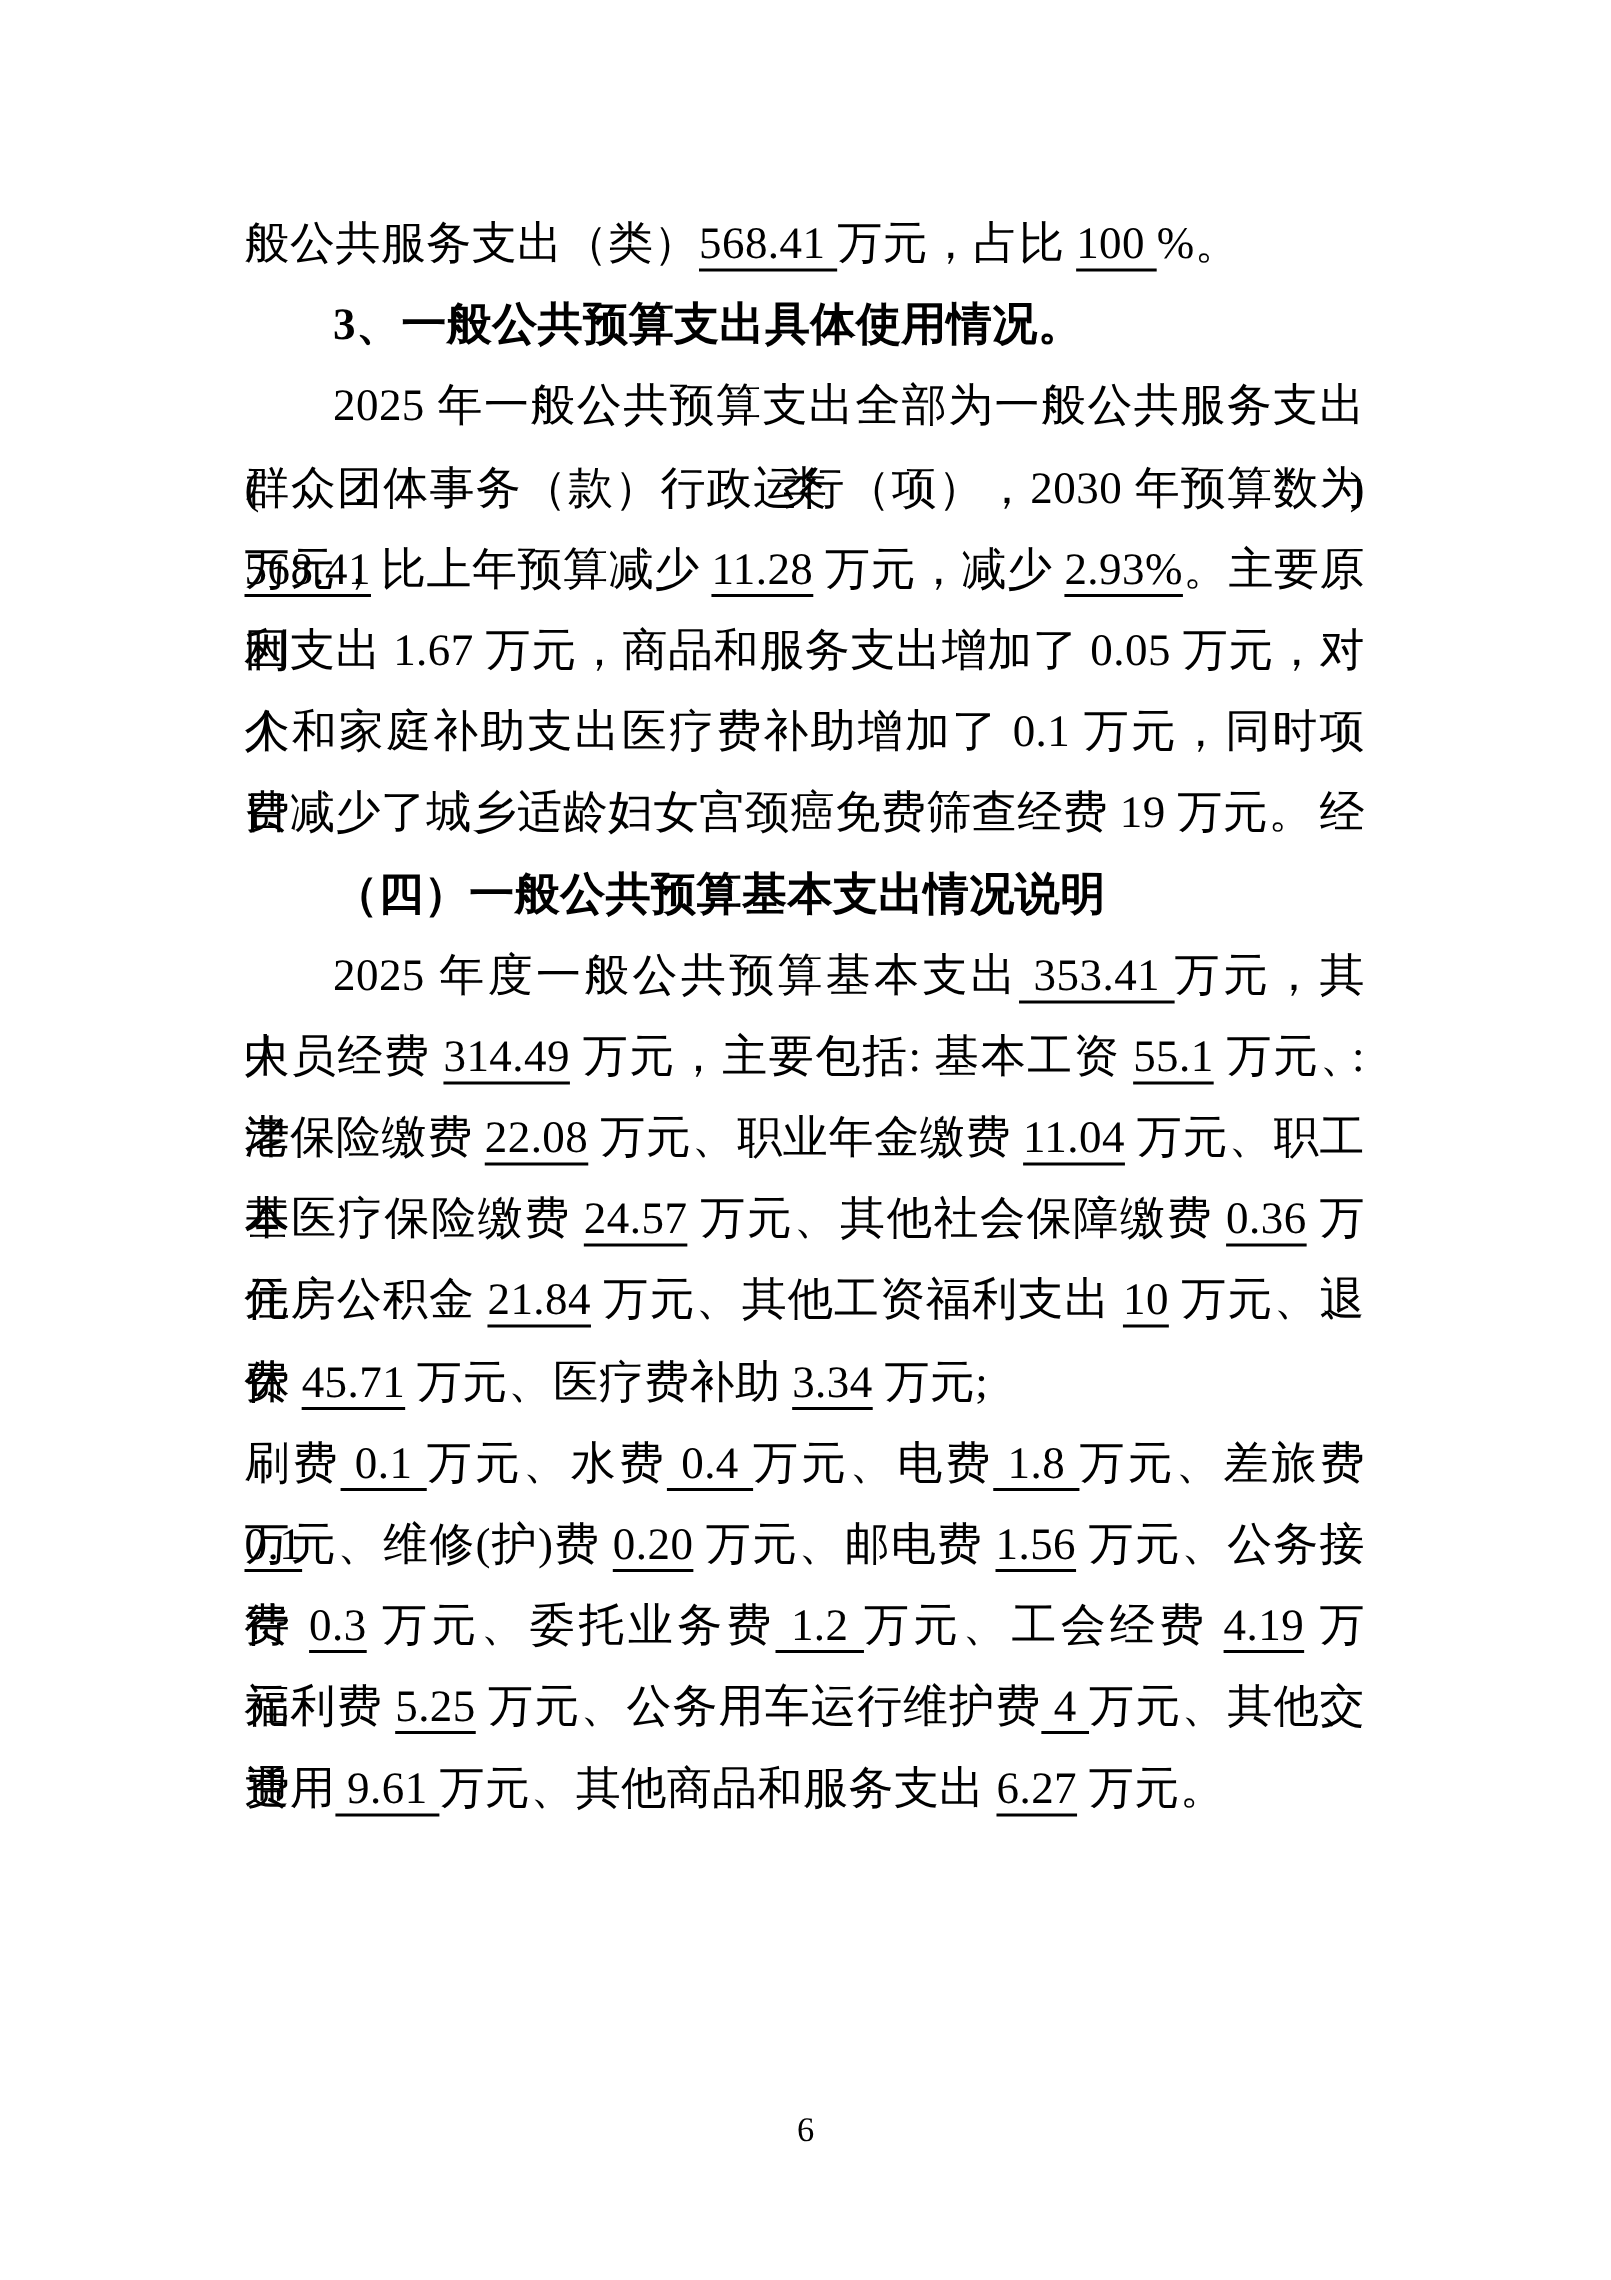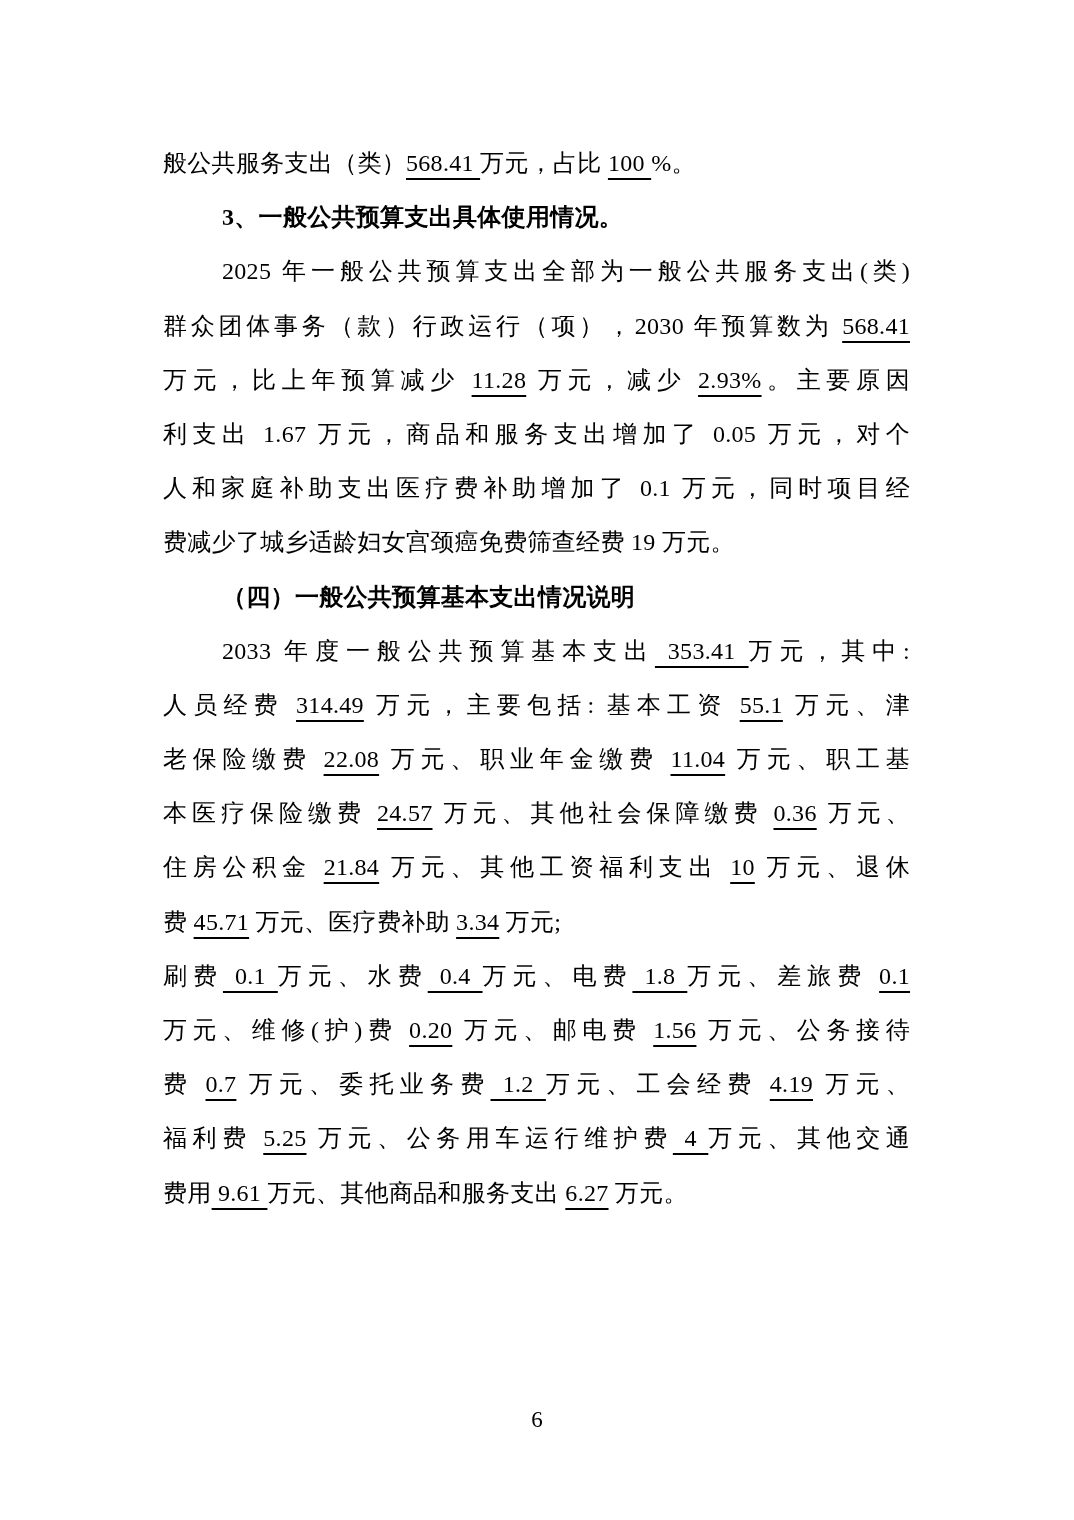--- a/index.html
+++ b/index.html
@@ -16,21 +16,21 @@
     font-family: "Liberation Serif", "DejaVu Serif", serif;
     overflow: hidden;
   }
   .content {
     position: absolute;
     left: 163px;
     top: 136px;
     width: 747px;
   }
   .line {
-    font-size: 24px;
+    font-size: 30px;
     line-height: 54.2px;
     height: 54.2px;
     letter-spacing: 0.3px;
     white-space: normal;
   }
   .line.indent { text-indent: 59px; }
   .line.bold { font-weight: bold; }
   .line.justify {
     text-align: justify;
     text-align-last: justify;
@@ -57,28 +57,28 @@
   <div class="content" id="doc-lines">
       <div class="line"><span>般公共服务支出（类）</span><span class="u">568.41 </span><span>万元，占比 </span><span class="u">100 </span><span>%。</span></div>
       <div class="line indent bold"><span>3、一般公共预算支出具体使用情况。</span></div>
       <div class="line indent justify"><span>2025 年一般公共预算支出全部为一般公共服务支出(类)</span></div>
       <div class="line justify"><span>群众团体事务（款）行政运行（项），2030 年预算数为 </span><span class="u">568.41</span></div>
       <div class="line justify"><span>万元，比上年预算减少 </span><span class="u">11.28</span><span> 万元，减少 </span><span class="u">2.93%</span><span>。主要原因</span></div>
       <div class="line justify"><span>利支出 1.67 万元，商品和服务支出增加了 0.05 万元，对个</span></div>
       <div class="line justify"><span>人和家庭补助支出医疗费补助增加了 0.1 万元，同时项目经</span></div>
       <div class="line"><span>费减少了城乡适龄妇女宫颈癌免费筛查经费 19 万元。</span></div>
       <div class="line indent bold"><span>（四）一般公共预算基本支出情况说明</span></div>
-      <div class="line indent justify"><span>2033 年度一般公共预算基本支出</span><span class="u"> 353.41 </span><span>万元，其中:</span></div>
+      <div class="line indent justify"><span>2025 年度一般公共预算基本支出</span><span class="u"> 353.41 </span><span>万元，其中:</span></div>
       <div class="line justify"><span>人员经费 </span><span class="u">314.49</span><span> 万元，主要包括: 基本工资 </span><span class="u">55.1</span><span> 万元、津</span></div>
       <div class="line justify"><span>老保险缴费 </span><span class="u">22.08</span><span> 万元、职业年金缴费 </span><span class="u">11.04</span><span> 万元、职工基</span></div>
       <div class="line justify"><span>本医疗保险缴费 </span><span class="u">24.57</span><span> 万元、其他社会保障缴费 </span><span class="u">0.36</span><span> 万元、</span></div>
       <div class="line justify"><span>住房公积金 </span><span class="u">21.84</span><span> 万元、其他工资福利支出 </span><span class="u">10</span><span> 万元、退休</span></div>
       <div class="line"><span>费 </span><span class="u">45.71</span><span> 万元、医疗费补助 </span><span class="u">3.34</span><span> 万元;</span></div>
       <div class="line justify"><span>刷费</span><span class="u"> 0.1 </span><span>万元、水费</span><span class="u"> 0.4 </span><span>万元、电费</span><span class="u"> 1.8 </span><span>万元、差旅费 </span><span class="u">0.1</span></div>
       <div class="line justify"><span>万元、维修(护)费 </span><span class="u">0.20</span><span> 万元、邮电费 </span><span class="u">1.56</span><span> 万元、公务接待</span></div>
-      <div class="line justify"><span>费 </span><span class="u">0.7</span><span> 万元、委托业务费</span><span class="u"> 1.2 </span><span>万元、工会经费 </span><span class="u">4.19</span><span> 万元、</span></div>
+      <div class="line justify"><span>费 </span><span class="u">0.3</span><span> 万元、委托业务费</span><span class="u"> 1.2 </span><span>万元、工会经费 </span><span class="u">4.19</span><span> 万元、</span></div>
       <div class="line justify"><span>福利费 </span><span class="u">5.25</span><span> 万元、公务用车运行维护费</span><span class="u"> 4 </span><span>万元、其他交通</span></div>
       <div class="line"><span>费用</span><span class="u"> 9.61 </span><span>万元、其他商品和服务支出 </span><span class="u">6.27</span><span> 万元。</span></div>
     </div>
   <div class="footer">
     <span>6</span>
   </div>
 </div>
 
 </body></html>

